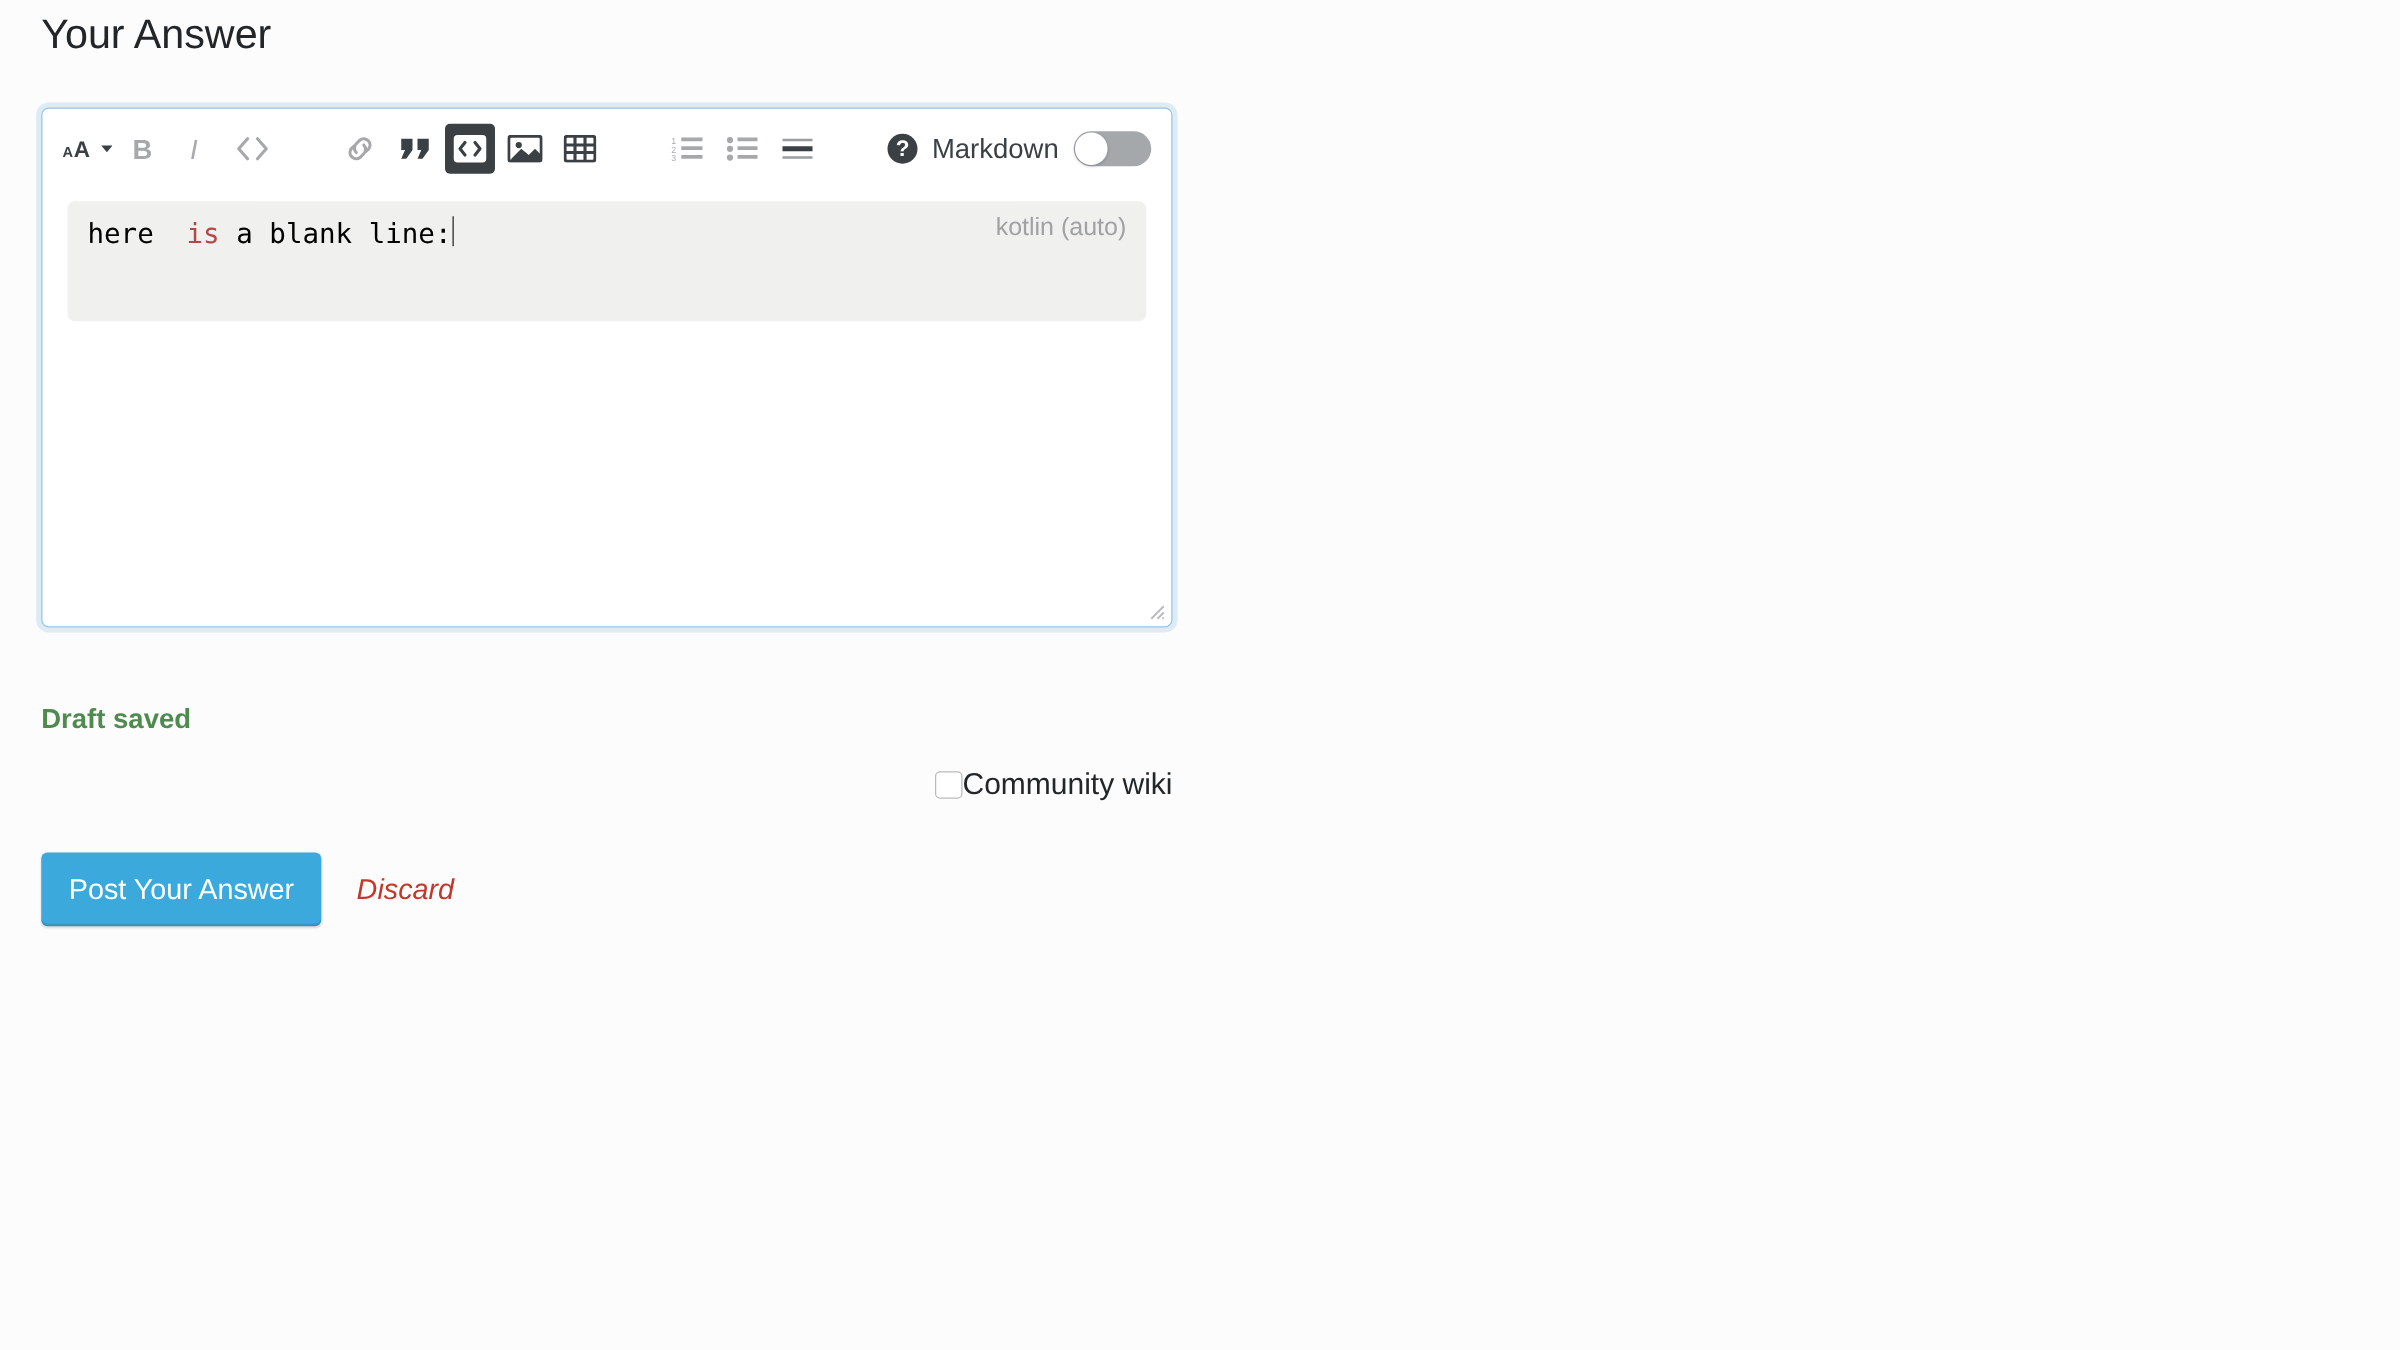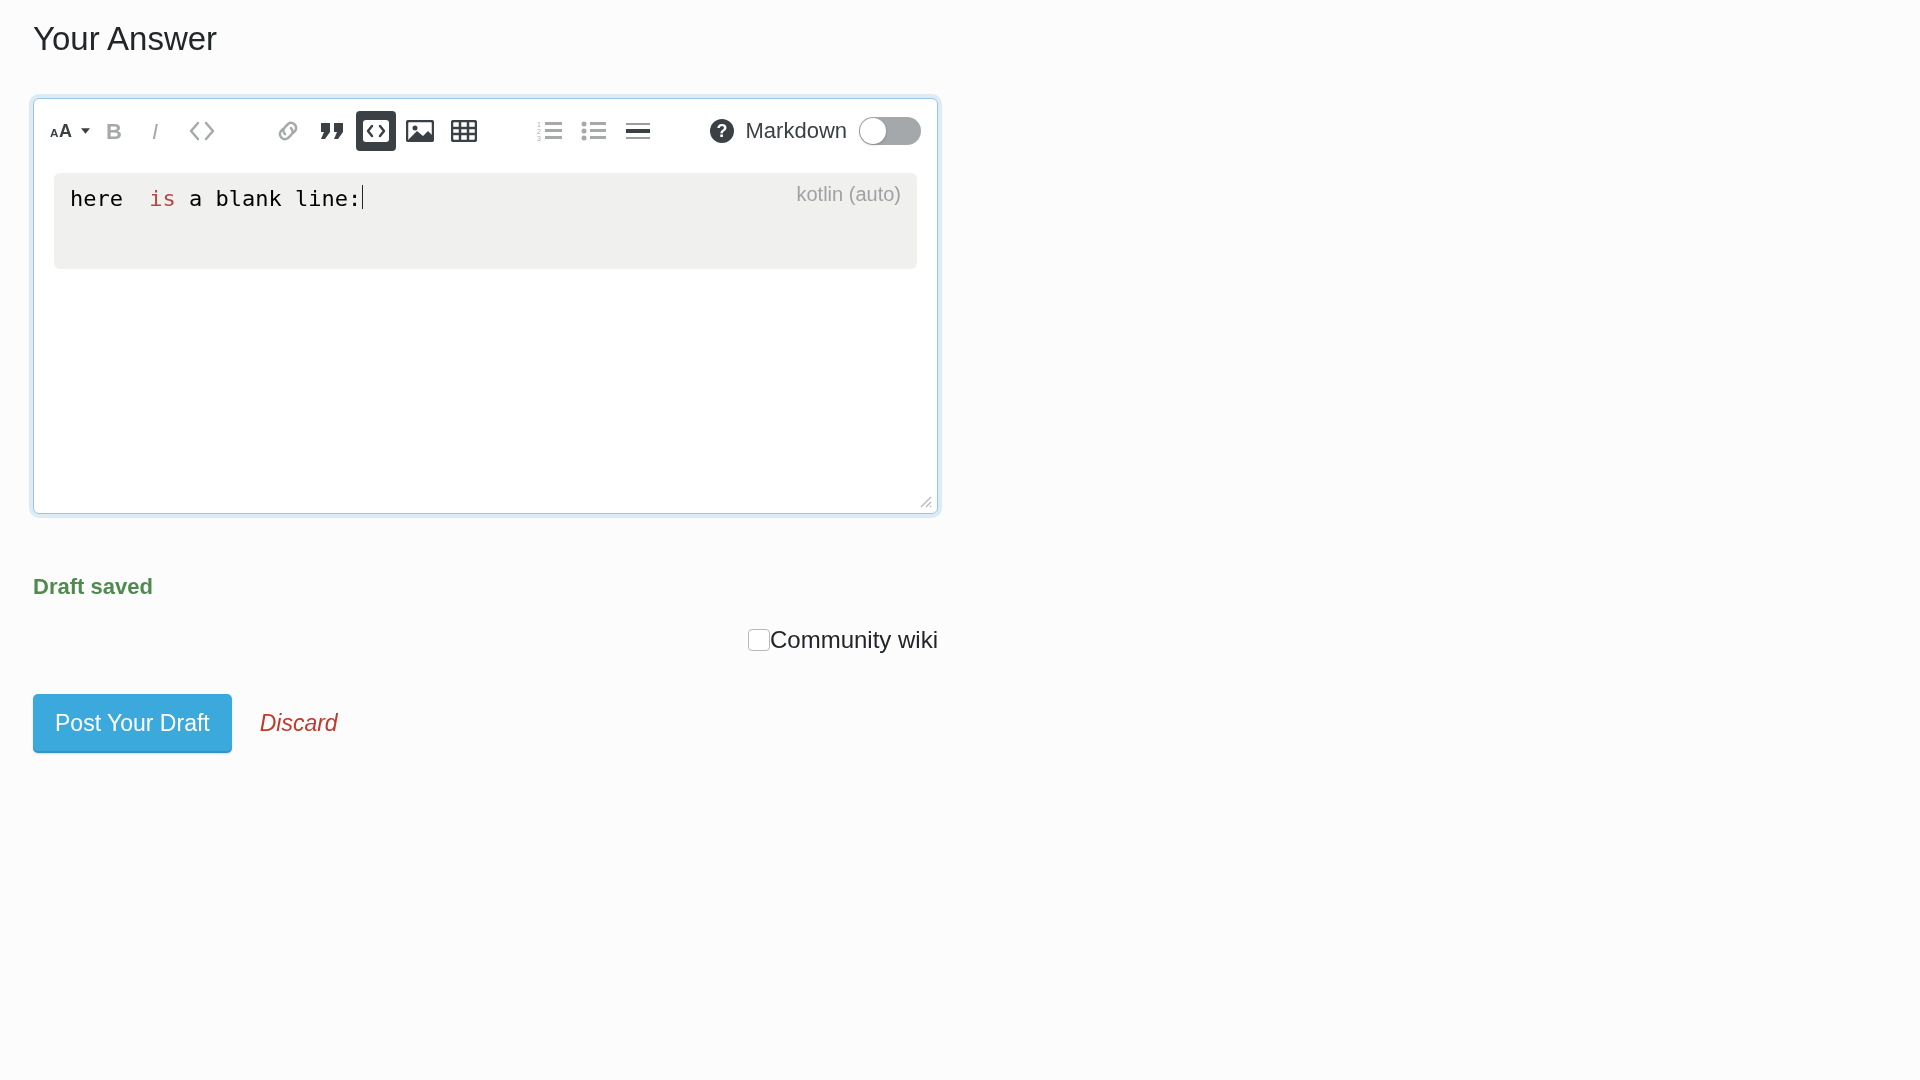--- a/index.html
+++ b/index.html
@@ -6,21 +6,21 @@
   body {
     margin: 0;
     padding: 0;
     font-family: -apple-system, BlinkMacSystemFont, "Segoe UI", Helvetica, Arial, sans-serif;
     background: #fcfcfc;
     width: 1920px;
     height: 1080px;
     overflow: hidden;
   }
   .page {
-    padding: 20px 33px;
+    padding: 8px 33px;
   }
   .heading {
     font-size: 33px;
     font-weight: 400;
     color: #232629;
     margin: 0 0 40px 0;
   }
   .editor-box {
     width: 905px;
     border: 1px solid #9bc4e2;
@@ -310,17 +310,17 @@
 
   <div class="below">
     <div class="draft-saved">Draft saved</div>
 
     <div class="community-row">
       <div class="chk"></div>
       <span>Community wiki</span>
     </div>
 
     <div class="actions">
-      <button class="post-btn">Post Your Draft</button>
+      <button class="post-btn">Post Your Answer</button>
       <span class="discard">Discard</span>
     </div>
   </div>
 </div>
 
 </body></html>

